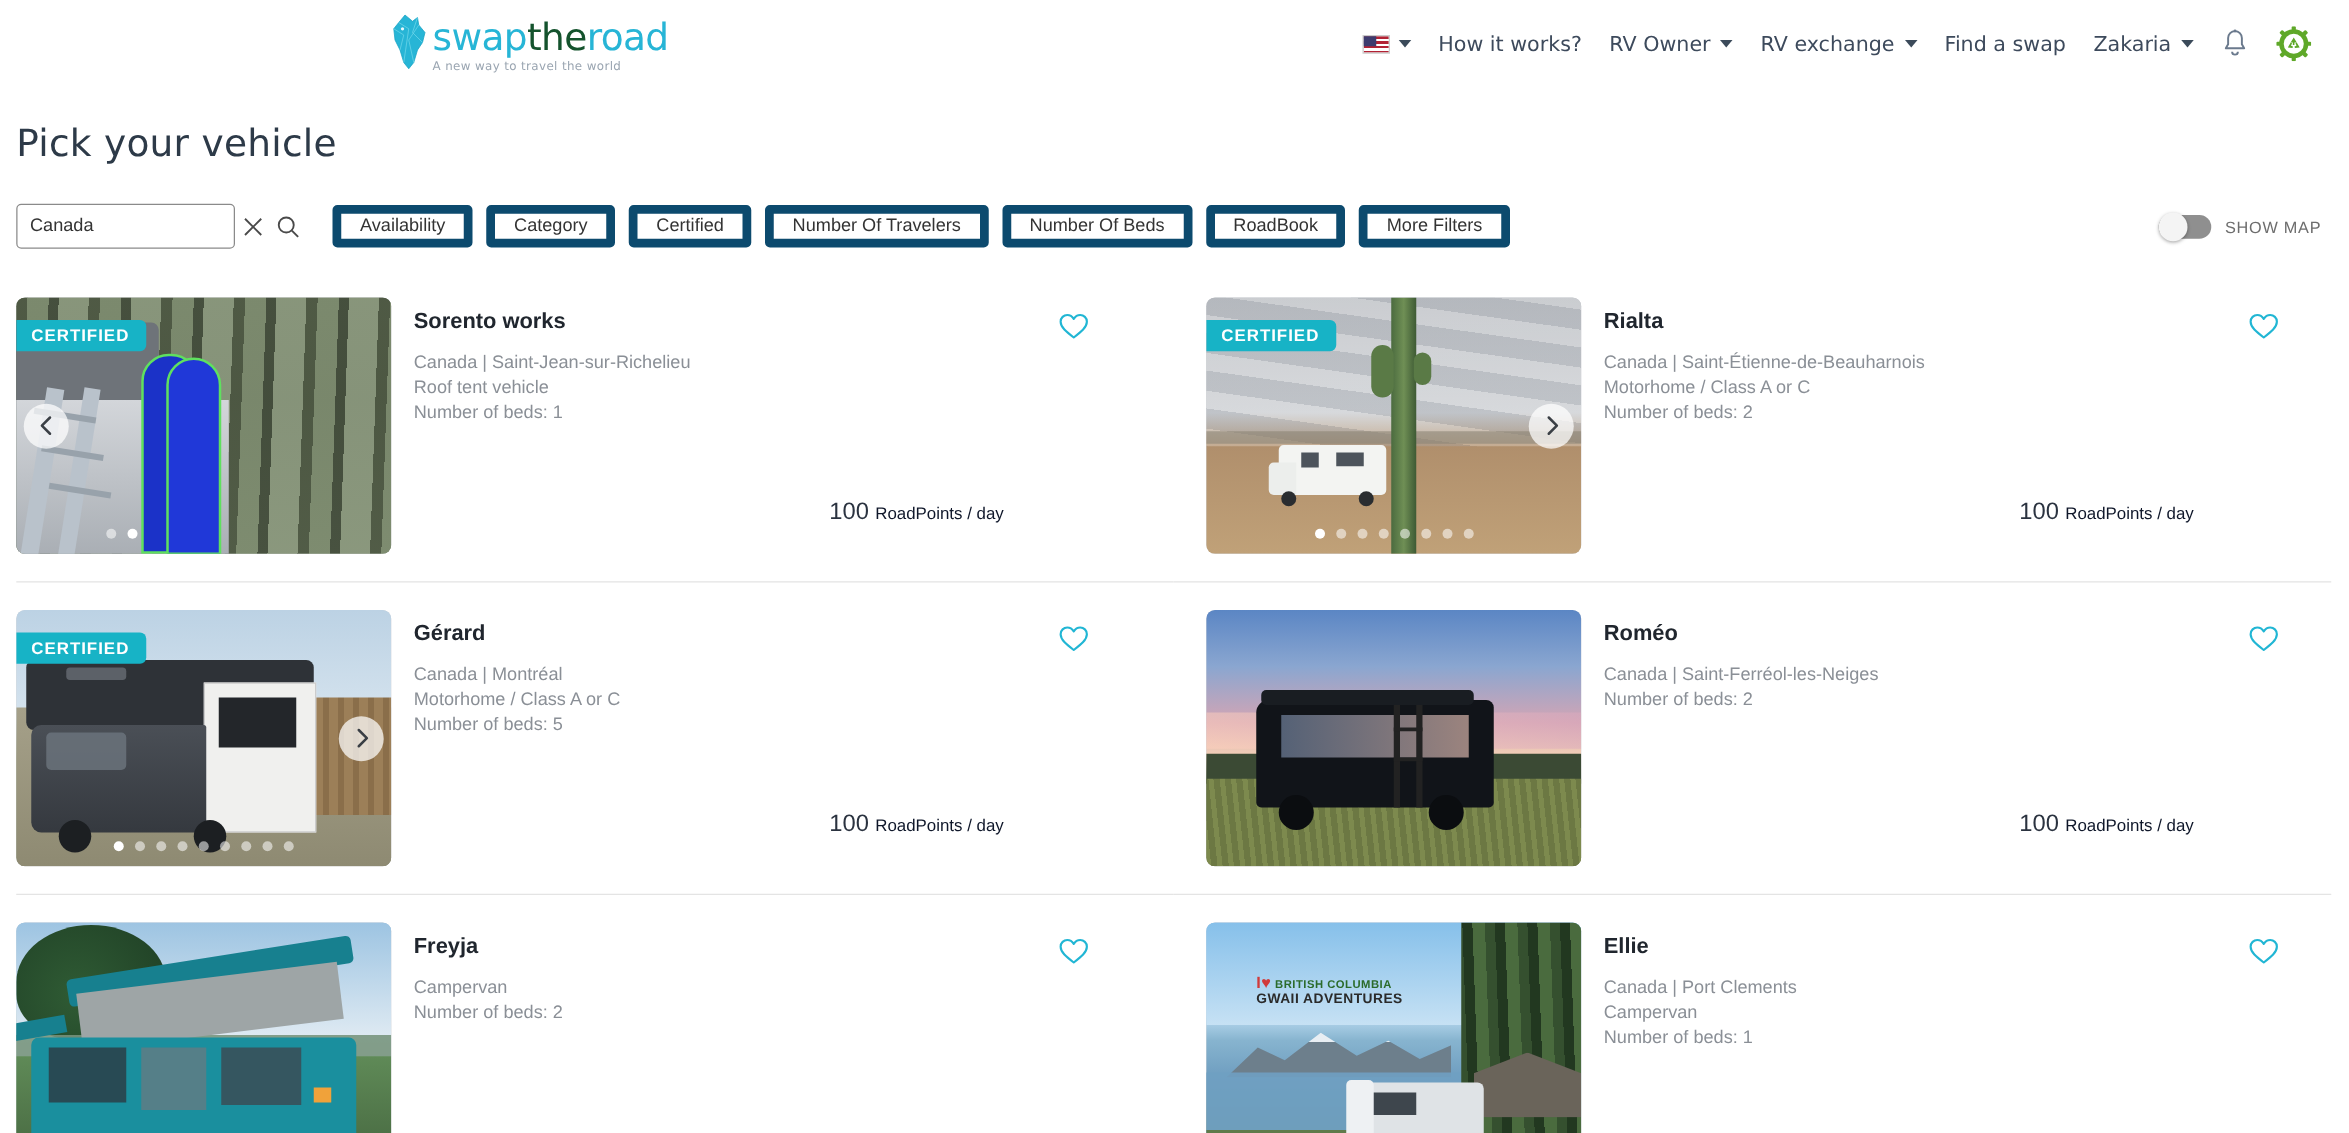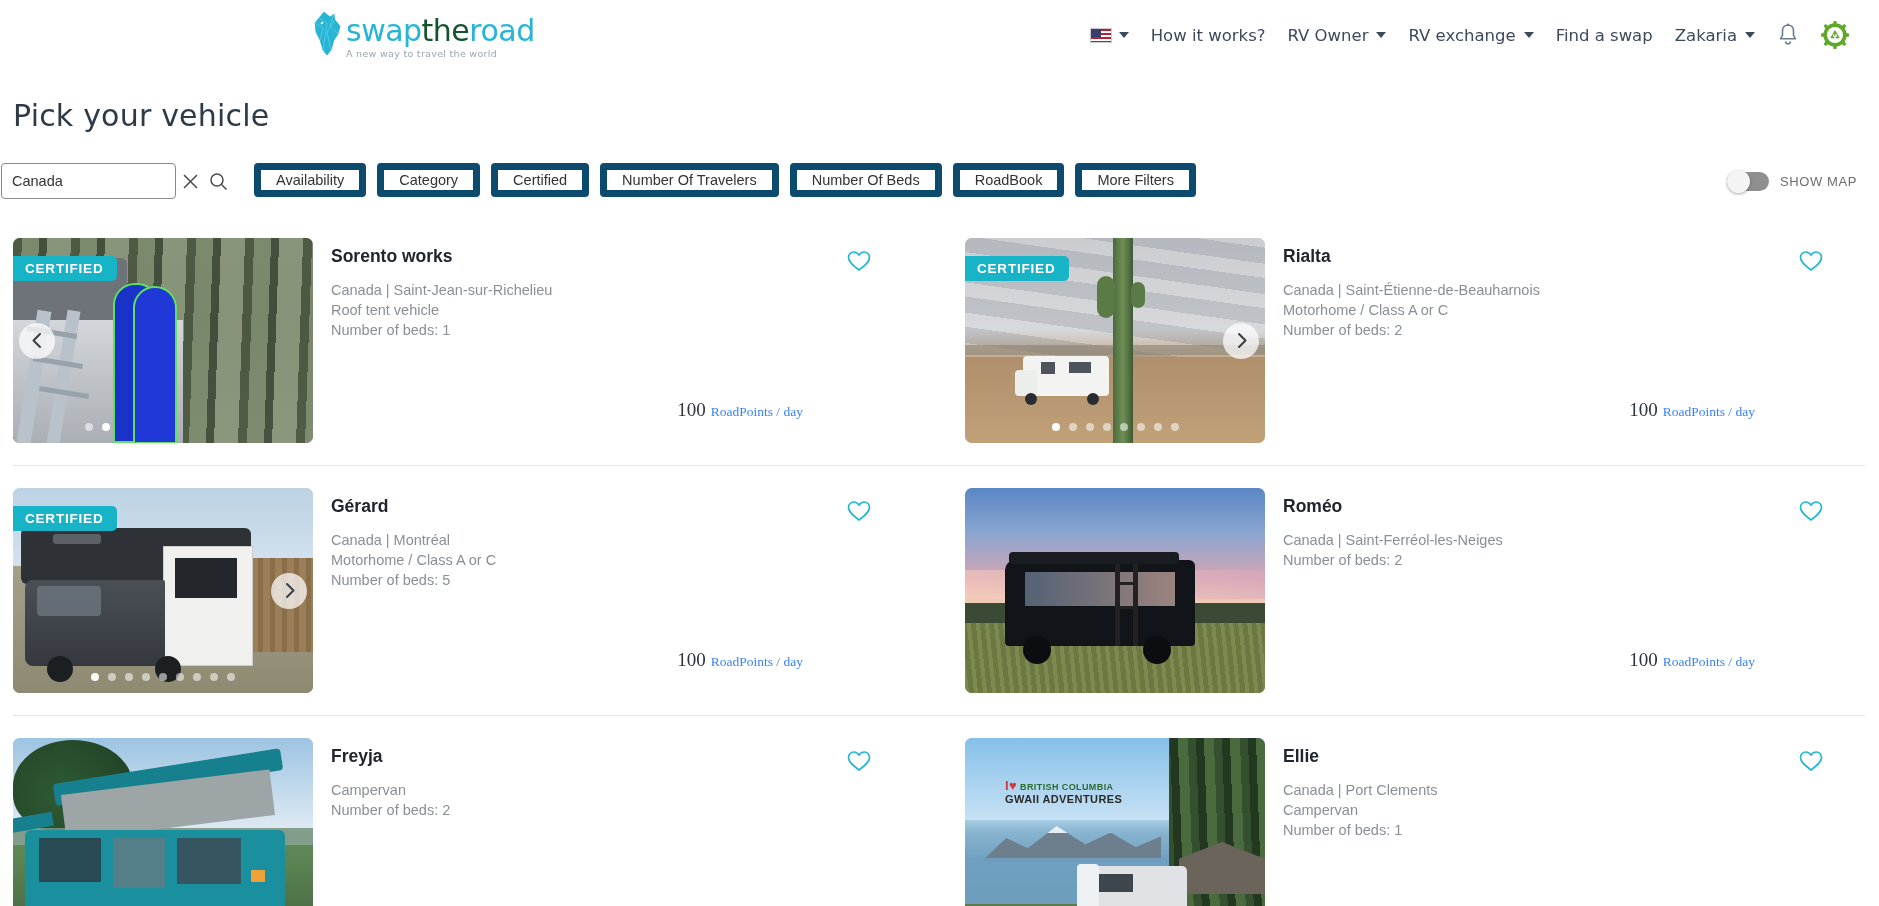--- a/index.html
+++ b/index.html
@@ -84,22 +84,23 @@
     font-size: 30px;
     color: #2d3a48;
     font-weight: 400;
     font-family: "DejaVu Sans", sans-serif;
     letter-spacing: 0.2px;
   }
 
   
   .filterbar {
     position: absolute;
-    left: 1px; top: 163px;
+    left: 13px; top: 163px;
     display: flex;
+    align-items: center;
     gap: 0;
   }
   .search-box {
     width: 175px; height: 36px;
     border: 1px solid #8a8a8a;
     border-radius: 4px;
     display: flex; align-items: center;
     padding: 0 10px;
   }
   .search-box input {
@@ -253,24 +254,24 @@
   }
   .heart {
     position: absolute;
     right: 42px; top: 12px;
     cursor: pointer;
   }
   .price {
     position: absolute;
     right: 110px; bottom: 22px;
     display: flex; align-items: baseline; gap: 5px;
-    font-family: Liberation Serif, serif;
+    font-family: Liberation Sans, sans-serif;
   }
   .price .amt { font-size: 19px; color: #2b3340; }
-  .price .unit { font-size: 13.5px; color: #3b82f6; }
+  .price .unit { font-size: 13.5px; color: #0f172a; }
 </style>
 </head>
 <body>
 
 <div class="header">
 
   <div class="logo-wrap">
     <svg class="logo-mark" viewBox="0 0 34 46">
       <path d="M14 2 L20 7 L24 4 L25 10 L30 16 L28 24 L24 30 L21 40 L17 45 L13 40 L10 30 L6 22 L5 13 L9 8 Z" fill="#27b5d6"></path>
       <path d="M14 2 L20 7 L24 4 L25 10 L30 16 L28 24 L24 30 L21 40 L17 45 L13 40 L10 30 L6 22 L5 13 L9 8 Z" fill="none" stroke="#1aa3c4" stroke-width="0.6"></path>

